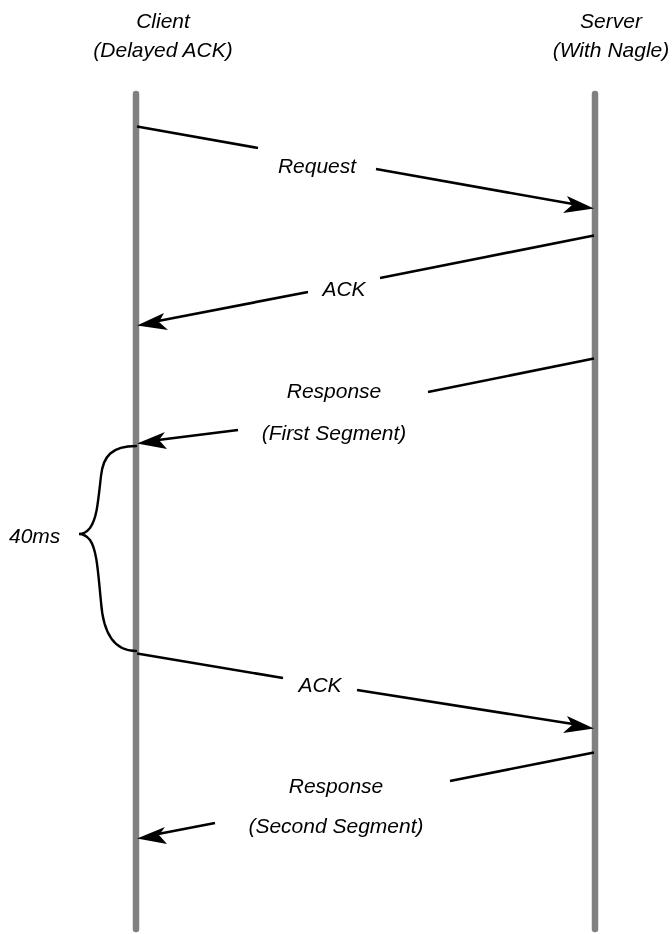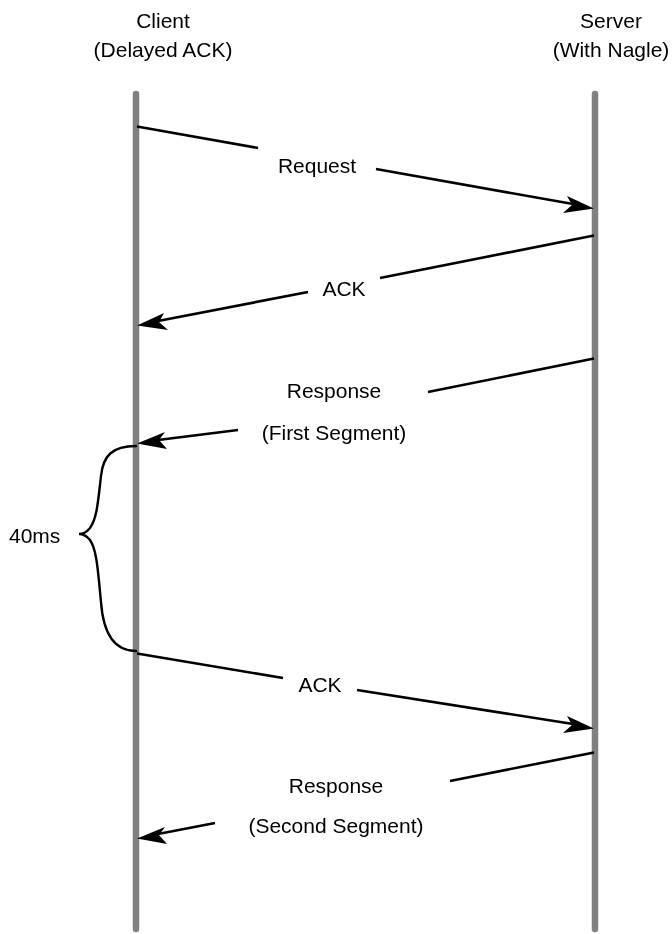--- a/index.html
+++ b/index.html
@@ -10,20 +10,21 @@
   body {
     font-family: "Liberation Sans", sans-serif;
     -webkit-font-smoothing: antialiased;
   }
   #canvas {
     position: relative;
     width: 672px;
     height: 934px;
     background: #ffffff;
     overflow: hidden;
+    font-style: italic;
   }
   #diagram {
     position: absolute;
     left: 0;
     top: 0;
     width: 672px;
     height: 934px;
   }
   .hdr {
     font-size: 21px;

